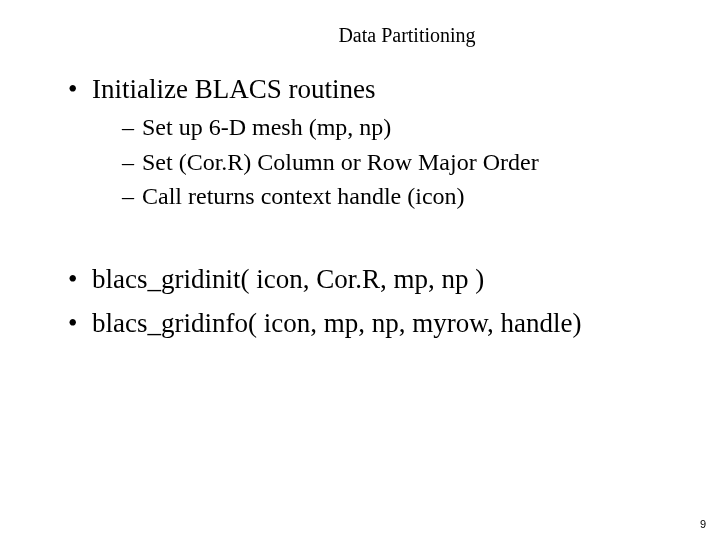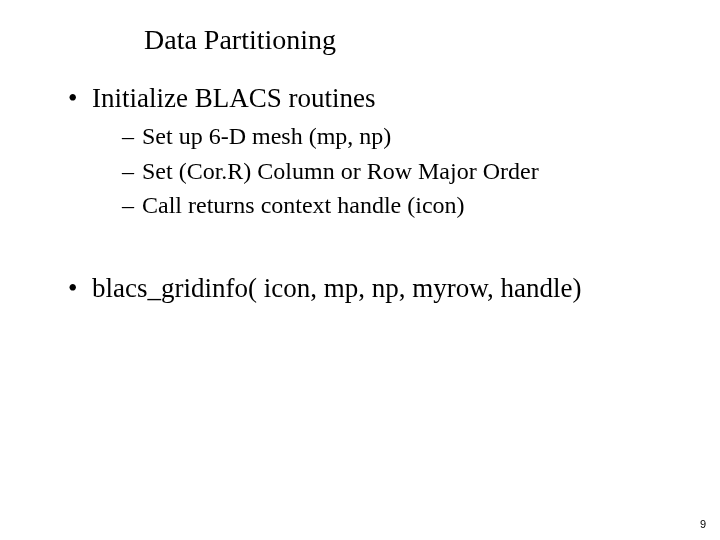--- a/index.html
+++ b/index.html
@@ -13,22 +13,22 @@
     position: relative;
   }
   .slide {
     width: 720px;
     height: 540px;
     position: relative;
     box-sizing: border-box;
     padding: 24px 50px 0 50px;
   }
   .title {
-    text-align: left;
-    font-size: 28px;
+    text-align: center;
+    font-size: 20px;
     font-weight: 400;
     margin: 0 0 24px 0;
     padding-left: 94px;
   }
   ul.level1 {
     list-style: none;
     padding: 0;
     margin: 0 0 0 18px;
   }
   ul.level1 > li {
@@ -95,18 +95,21 @@
           <span>Call returns context handle (icon)</span>
         </li>
       </ul>
     </li>
   </ul>
 
   <div class="gap"></div>
 
   <ul class="level1">
     <li>
+      <span>blacs_gridinit( icon, Cor.R, mp, np )</span>
+    </li>
+    <li>
       <span>blacs_gridinfo( icon, mp, np, myrow, handle)</span>
     </li>
   </ul>
 
   <div class="pagenum">9</div>
 </div>
 
 </body></html>

